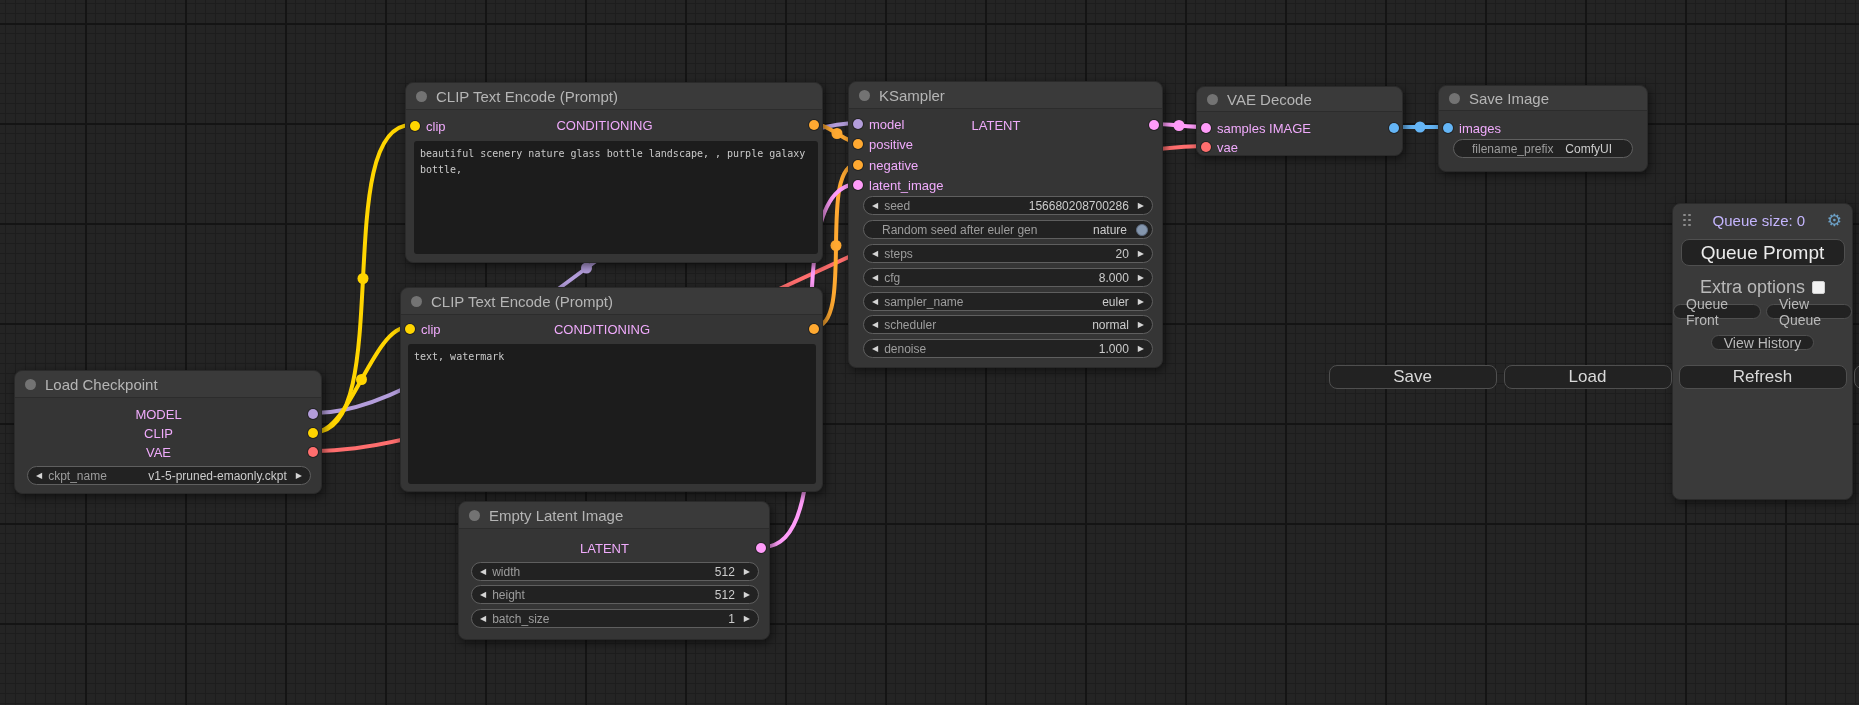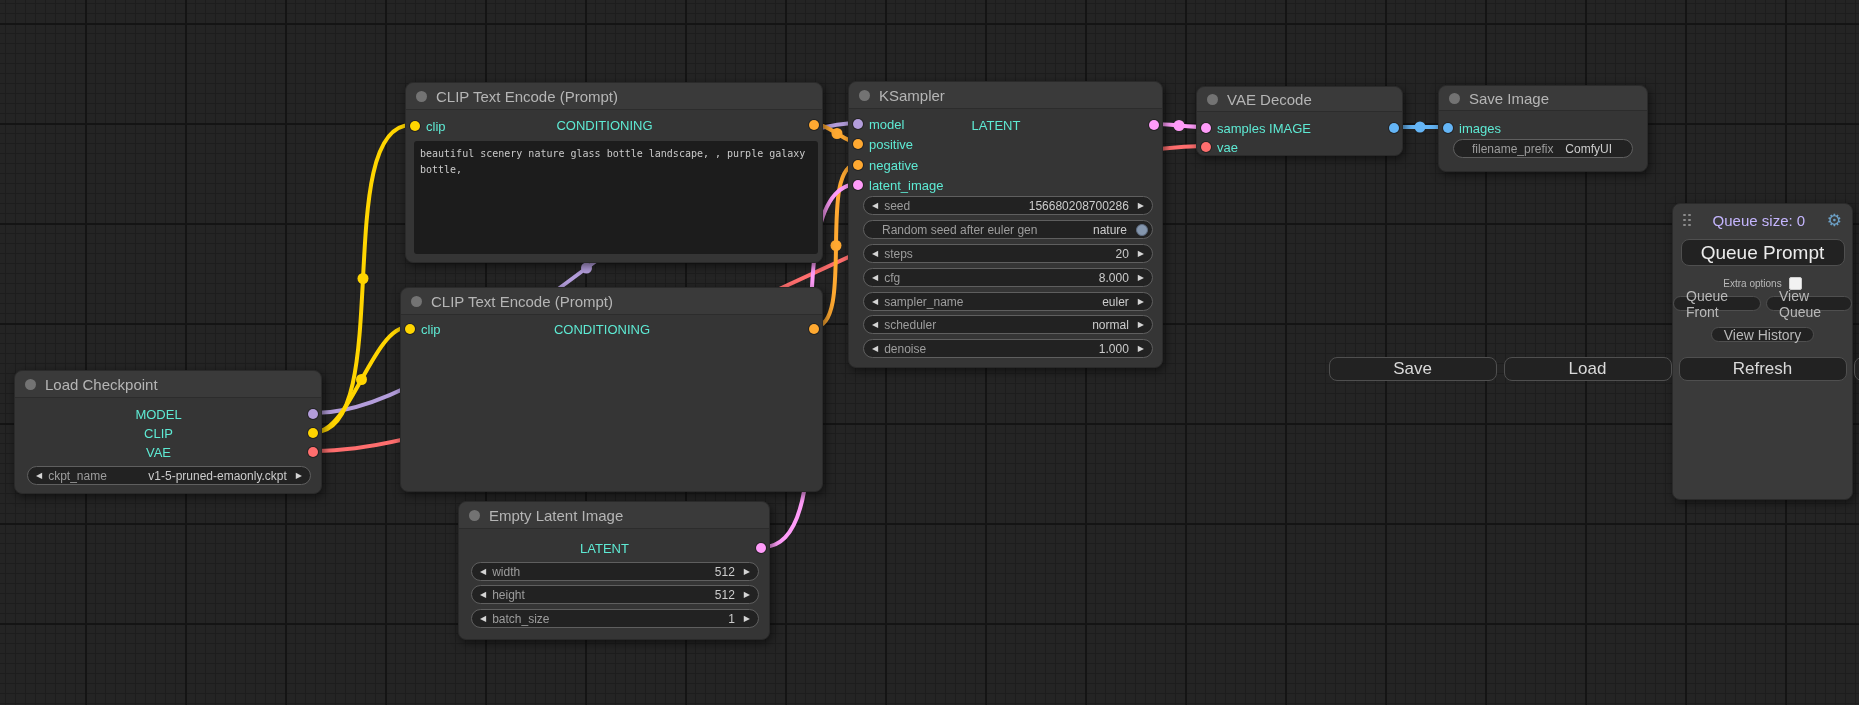--- a/index.html
+++ b/index.html
@@ -26,21 +26,21 @@
   .node-title {
     height:27px; background:#3a3a3a; border-bottom:1px solid #2c2c2c;
     border-radius:8px 8px 0 0; display:flex; align-items:center;
     color:#b5b5b5; font-size:15px; padding-left:10px; gap:9px;
   }
   .collapse-dot { width:11px; height:11px; border-radius:50%; background:#737373; flex:0 0 auto; }
   .slot-row { position:absolute; left:0; right:0; height:16px; display:flex; align-items:center; }
   .slot-dot { position:absolute; width:10px; height:10px; border-radius:50%; top:50%; transform:translateY(-50%); box-shadow:0 0 0 1px rgba(0,0,0,.35);}
   .slot-dot.in  { left:4px; }
   .slot-dot.out { right:3px; }
-  .slot-label { color:#5eead4; font-size:13px; }
+  .slot-label { color:#f0abfc; font-size:13px; }
   .slot-row.in  .slot-label { margin-left:20px; }
   .slot-row.out { justify-content:center; }
   .slot-row.out .slot-label { margin-right:19px; }
 
   .widget {
     position:absolute; height:19px; background:#222222;
     border:1px solid #5f5f5f; border-radius:10px;
     display:flex; align-items:center; font-size:12px;
     padding:0 8px; color:#9d9d9d;
   }
@@ -69,21 +69,21 @@
   .drag-grid i { width:2.5px; height:2.5px; border-radius:50%; background:#8b8b8b; }
   .qp-title { flex:1; text-align:center; color:#c4b5fd; font-size:15px; }
   .gear { color:#6ca0c6; font-size:17px; line-height:1; cursor:pointer; }
   .qbtn {
     background:#222222; border:1px solid #4f4f4f; border-radius:8px;
     color:#d9d9d9; display:flex; align-items:center; justify-content:center;
     cursor:pointer;
   }
   #queue-prompt-btn { width:164px; height:27px; font-size:19px; color:#ececec; margin-top:3px; }
   .extra-row { display:flex; align-items:center; gap:7px; margin-top:11px; }
-  .extra-label { color:#b9b9b9; font-size:10px; }
+  .extra-label { color:#b9b9b9; font-size:18px; }
   .checkbox { width:13px; height:13px; background:#f2f2f2; border-radius:2px; border:1px solid #cfcfcf; cursor:pointer; }
   .small-row { display:flex; gap:5px; margin-top:6px; }
   .qbtn.small { height:15px; font-size:14px; color:#b9b9b9; padding:0 12px; border-radius:8px; }
   .big-stack { display:flex; flex-direction:row; gap:7px; margin-top:15px; }
   .qbtn.big { width:168px; height:24px; font-size:17px; }
 </style>
 </head>
 <body>
 
 <div id="canvas">
@@ -155,20 +155,21 @@
       <span>CLIP Text Encode (Prompt)</span>
     </div>
     <div class="slot-row in" style="top:33px;">
       <span class="slot-dot in" style="background:#FFD500;"></span>
       <span class="slot-label">clip</span>
     </div>
     <div class="slot-row out" style="top:33px;">
       <span class="slot-label">CONDITIONING</span>
       <span class="slot-dot out" style="background:#FFA931;"></span>
     </div>
+    <div class="prompt-box" style="left:7px; top:56px; width:408px; height:140px;">text, watermark</div>
   </div>
 
   <div class="node" style="left:458px; top:501px; width:312px; height:139px;">
     <div class="node-title">
       <span class="collapse-dot"></span>
       <span>Empty Latent Image</span>
     </div>
     <div class="slot-row out" style="top:38px;">
       <span class="slot-label">LATENT</span>
       <span class="slot-dot out" style="background:#FF9CF9;"></span>

